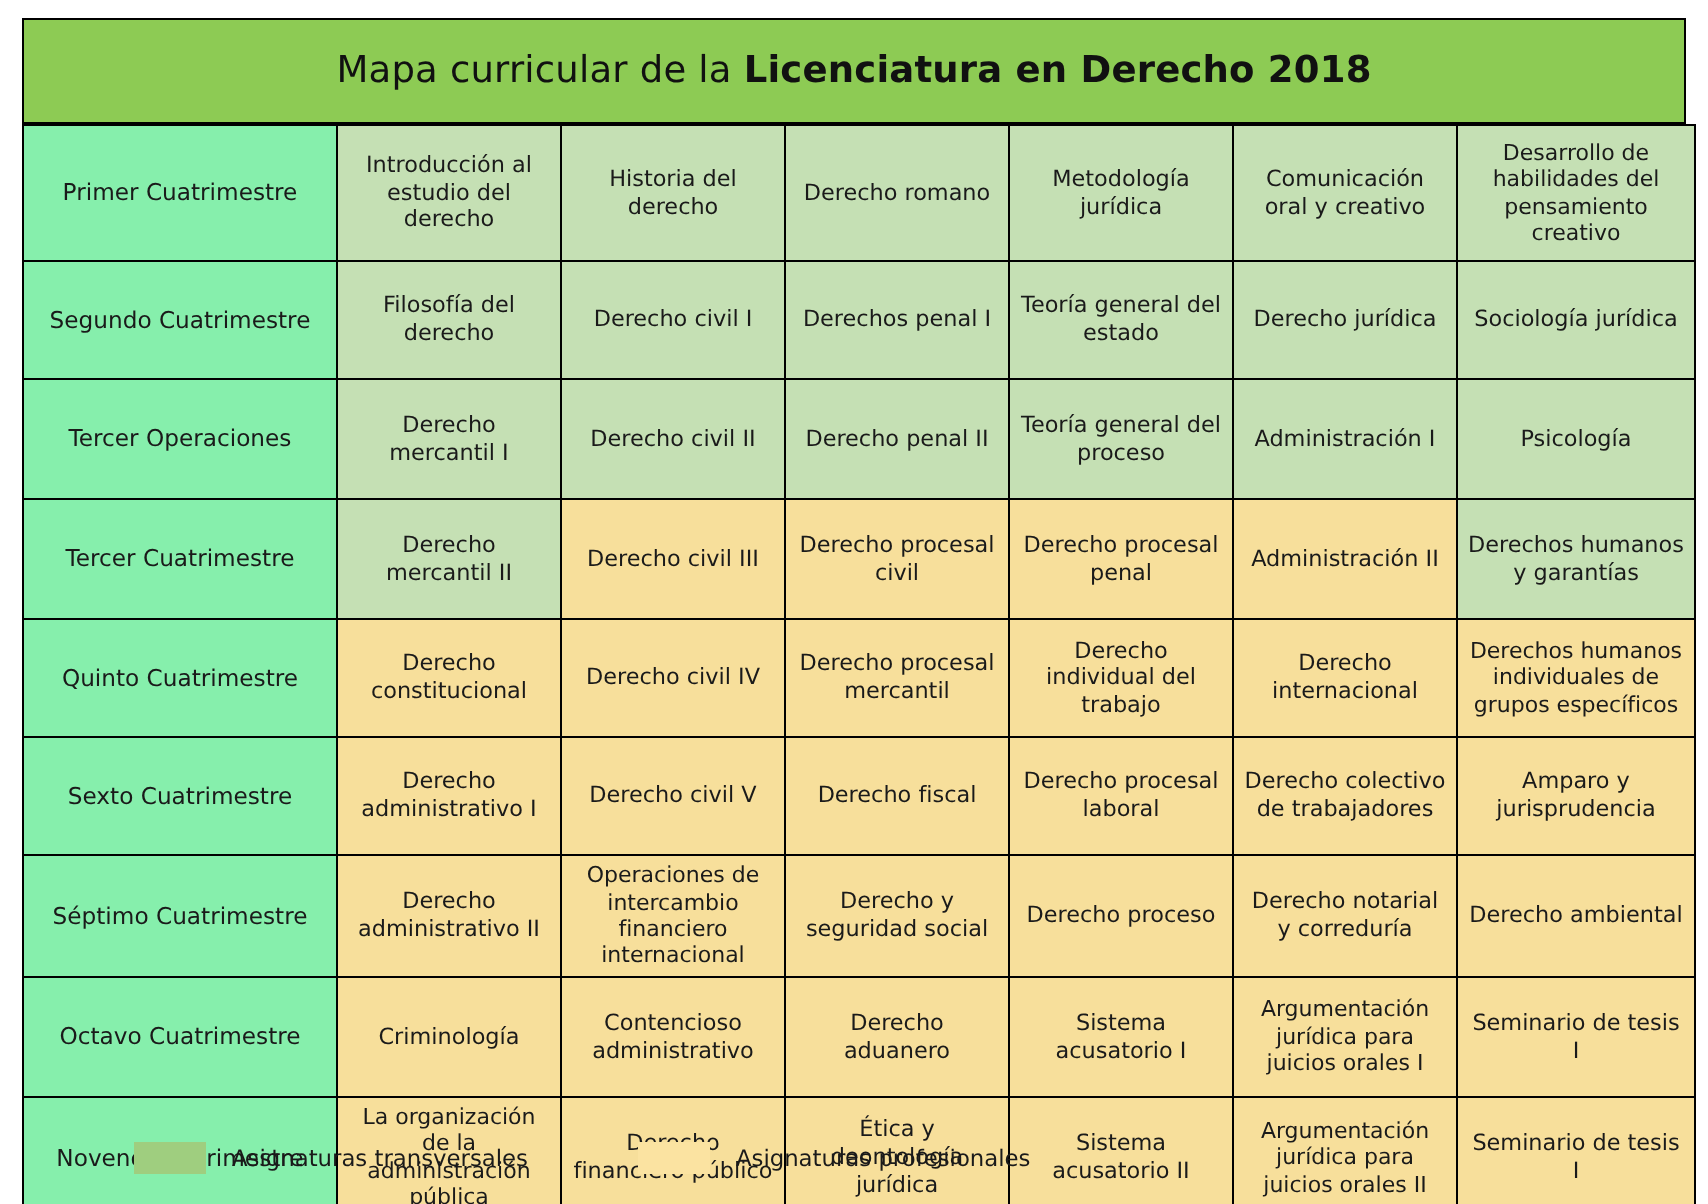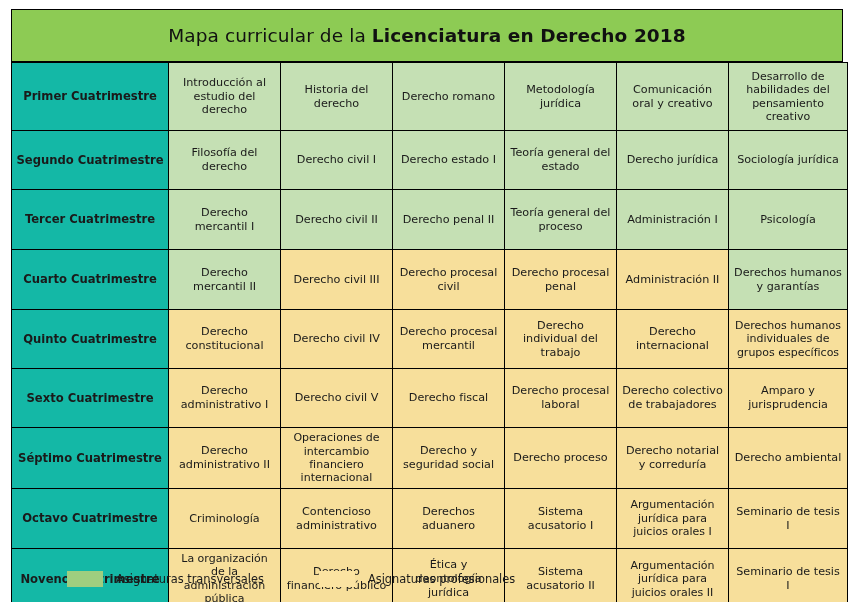--- a/index.html
+++ b/index.html
@@ -70,22 +70,22 @@
     color: #1a1a1a;
     word-wrap: break-word;
   }
 
   
   .col-term   { width: 157px; }
   .col-s      { width: 112px; }
   .col-last   { width: 119px; }
 
   td.term-cell {
-    background: #14b8a6;
-    font-weight: 700;
+    background: #86efac;
+    font-weight: 400;
     font-size: 11.6px;
   }
   td.subject {
     font-weight: 400;
   }
   td.cat-transversal { background: #C5E0B4; }
   td.cat-profesional { background: #F7DF9B; }
 
   
   tr.r1 td { height: 61px; }
@@ -158,36 +158,36 @@
           <td class="subject cat-transversal">Historia del derecho</td>
           <td class="subject cat-transversal">Derecho romano</td>
           <td class="subject cat-transversal">Metodología jurídica</td>
           <td class="subject cat-transversal">Comunicación oral y creativo</td>
           <td class="subject cat-transversal small-text">Desarrollo de habilidades del pensamiento creativo</td>
         </tr>
         <tr class="r2">
           <td class="term-cell">Segundo Cuatrimestre</td>
           <td class="subject cat-transversal">Filosofía del derecho</td>
           <td class="subject cat-transversal">Derecho civil I</td>
-          <td class="subject cat-transversal">Derecho estado I</td>
+          <td class="subject cat-transversal">Derechos penal I</td>
           <td class="subject cat-transversal">Teoría general del estado</td>
           <td class="subject cat-transversal">Derecho jurídica</td>
           <td class="subject cat-transversal">Sociología jurídica</td>
         </tr>
         <tr class="r3">
-          <td class="term-cell">Tercer Cuatrimestre</td>
+          <td class="term-cell">Tercer Operaciones</td>
           <td class="subject cat-transversal">Derecho mercantil I</td>
           <td class="subject cat-transversal">Derecho civil II</td>
           <td class="subject cat-transversal">Derecho penal II</td>
           <td class="subject cat-transversal">Teoría general del proceso</td>
           <td class="subject cat-transversal">Administración I</td>
           <td class="subject cat-transversal">Psicología</td>
         </tr>
         <tr class="r4">
-          <td class="term-cell">Cuarto Cuatrimestre</td>
+          <td class="term-cell">Tercer Cuatrimestre</td>
           <td class="subject cat-transversal">Derecho mercantil II</td>
           <td class="subject cat-profesional">Derecho civil III</td>
           <td class="subject cat-profesional">Derecho procesal civil</td>
           <td class="subject cat-profesional">Derecho procesal penal</td>
           <td class="subject cat-profesional">Administración II</td>
           <td class="subject cat-transversal">Derechos humanos y garantías</td>
         </tr>
         <tr class="r5">
           <td class="term-cell">Quinto Cuatrimestre</td>
           <td class="subject cat-profesional">Derecho constitucional</td>
@@ -212,21 +212,21 @@
           <td class="subject cat-profesional small-text">Operaciones de intercambio financiero internacional</td>
           <td class="subject cat-profesional">Derecho y seguridad social</td>
           <td class="subject cat-profesional">Derecho proceso</td>
           <td class="subject cat-profesional">Derecho notarial y correduría</td>
           <td class="subject cat-profesional">Derecho ambiental</td>
         </tr>
         <tr class="r8">
           <td class="term-cell">Octavo Cuatrimestre</td>
           <td class="subject cat-profesional">Criminología</td>
           <td class="subject cat-profesional">Contencioso administrativo</td>
-          <td class="subject cat-profesional">Derechos aduanero</td>
+          <td class="subject cat-profesional">Derecho aduanero</td>
           <td class="subject cat-profesional">Sistema acusatorio I</td>
           <td class="subject cat-profesional small-text">Argumentación jurídica para juicios orales I</td>
           <td class="subject cat-profesional">Seminario de tesis I</td>
         </tr>
         <tr class="r9">
           <td class="term-cell">Noveno Cuatrimestre</td>
           <td class="subject cat-profesional small-text">La organización de la administración pública</td>
           <td class="subject cat-profesional">Derecho financiero público</td>
           <td class="subject cat-profesional">Ética y deontología jurídica</td>
           <td class="subject cat-profesional">Sistema acusatorio II</td>

